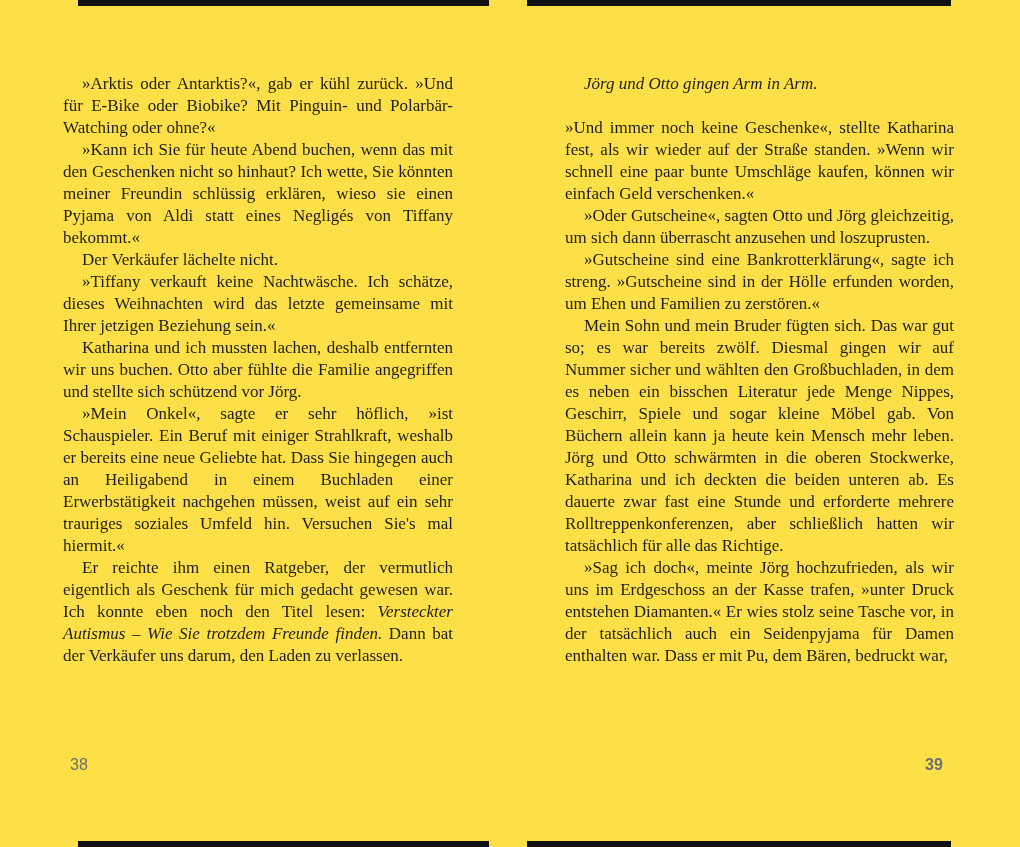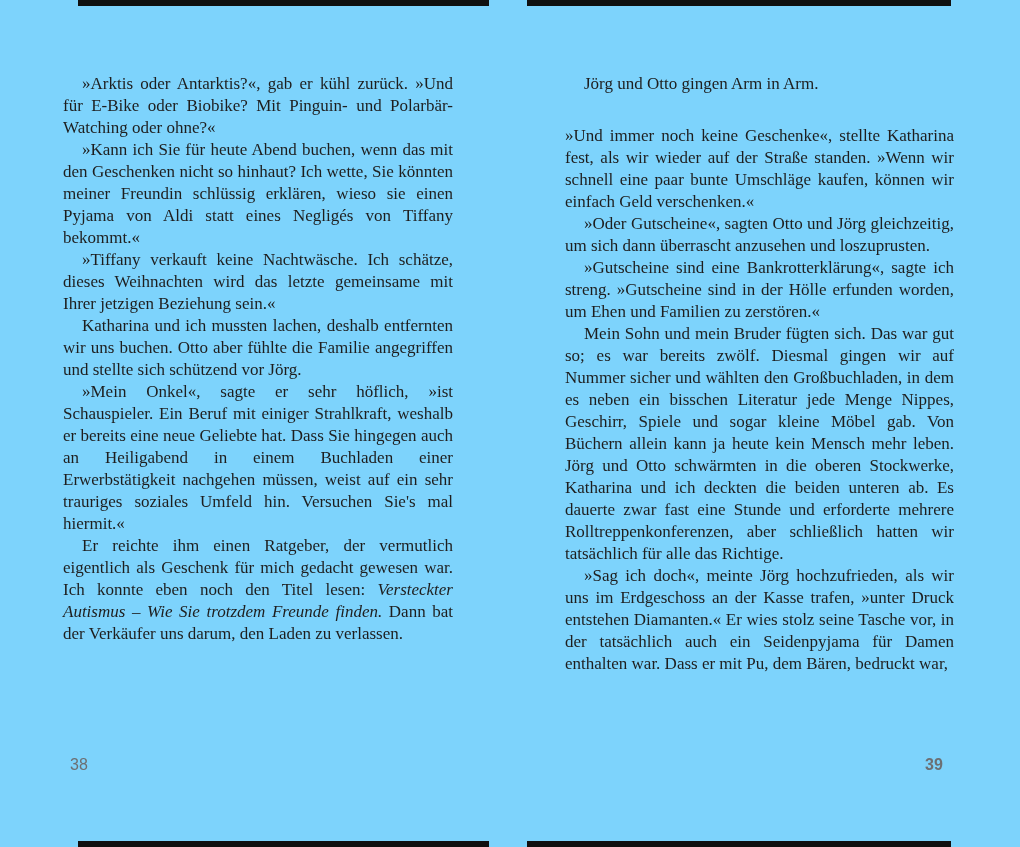--- a/index.html
+++ b/index.html
@@ -4,21 +4,21 @@
 <style>
   html, body { margin: 0; padding: 0; }
   body {
     width: 1020px; height: 847px;
     background: #ffffff;
     font-family: "Liberation Serif", serif;
   }
   .screen {
     position: relative;
     width: 1020px; height: 847px;
-    background: #7dd3fc;
+    background: #fde047;
     overflow: hidden;
   }
   
   .edge-bar {
     position: absolute;
     height: 6px;
     background: #101010;
   }
   #edge-top-left    { left: 78px;  top: 0;     width: 411px; }
   #edge-top-right   { left: 527px; top: 0;     width: 424px; }
@@ -31,21 +31,21 @@
     font-size: 17px;
     line-height: 22px;
     color: #1e1e1e;
     text-align: justify;
   }
   #left-page  { left: 63px;  top: 73px; width: 390px; }
   #right-page { left: 565px; top: 73px; width: 389px; }
 
   .para { margin: 0; }
   .para.indent { text-indent: 19px; }
-  .para.gap-after { margin-bottom: 30px; }
+  .para.gap-after { margin-bottom: 22px; font-style: italic; }
   .italic { font-style: italic; }
 
   .pageno {
     position: absolute;
     font-family: "Liberation Sans", sans-serif;
     font-size: 16px;
     color: #6c6f73;
   }
   #pageno-left  { left: 70px;  top: 756px; }
   #pageno-right { left: 925px; top: 756px; font-weight: bold; }
@@ -56,20 +56,21 @@
 <div class="screen">
 
   <div class="edge-bar" id="edge-top-left"></div>
   <div class="edge-bar" id="edge-top-right"></div>
   <div class="edge-bar" id="edge-bottom-left"></div>
   <div class="edge-bar" id="edge-bottom-right"></div>
 
   <div class="page-text" id="left-page">
       <p class="para indent"><span>»Arktis oder Antarktis?«, gab er kühl zurück. »Und für E-Bike oder Biobike? Mit Pinguin- und Polarbär-Watching oder ohne?«</span></p>
       <p class="para indent"><span>»Kann ich Sie für heute Abend buchen, wenn das mit den Geschenken nicht so hinhaut? Ich wette, Sie könnten meiner Freundin schlüssig erklären, wieso sie einen Pyjama von Aldi statt eines Negligés von Tiffany bekommt.«</span></p>
+      <p class="para indent"><span>Der Verkäufer lächelte nicht.</span></p>
       <p class="para indent"><span>»Tiffany verkauft keine Nachtwäsche. Ich schätze, dieses Weihnachten wird das letzte gemeinsame mit Ihrer jetzigen Beziehung sein.«</span></p>
       <p class="para indent"><span>Katharina und ich mussten lachen, deshalb entfernten wir uns buchen. Otto aber fühlte die Familie angegriffen und stellte sich schützend vor Jörg.</span></p>
       <p class="para indent"><span>»Mein Onkel«, sagte er sehr höflich, »ist Schauspieler. Ein Beruf mit einiger Strahlkraft, weshalb er bereits eine neue Geliebte hat. Dass Sie hingegen auch an Heiligabend in einem Buchladen einer Erwerbstätigkeit nachgehen müssen, weist auf ein sehr trauriges soziales Umfeld hin. Versuchen Sie's mal hiermit.«</span></p>
       <p class="para indent"><span>Er reichte ihm einen Ratgeber, der vermutlich eigentlich als Geschenk für mich gedacht gewesen war. Ich konnte eben noch den Titel lesen: </span><span class="italic">Versteckter Autismus – Wie Sie trotzdem Freunde finden.</span><span> Dann bat der Verkäufer uns darum, den Laden zu verlassen.</span></p>
     </div>
   <div class="page-text" id="right-page">
       <p class="para indent gap-after"><span>Jörg und Otto gingen Arm in Arm.</span></p>
       <p class="para"><span>»Und immer noch keine Geschenke«, stellte Katharina fest, als wir wieder auf der Straße standen. »Wenn wir schnell eine paar bunte Umschläge kaufen, können wir einfach Geld verschenken.«</span></p>
       <p class="para indent"><span>»Oder Gutscheine«, sagten Otto und Jörg gleichzeitig, um sich dann überrascht anzusehen und loszuprusten.</span></p>
       <p class="para indent"><span>»Gutscheine sind eine Bankrotterklärung«, sagte ich streng. »Gutscheine sind in der Hölle erfunden worden, um Ehen und Familien zu zerstören.«</span></p>

